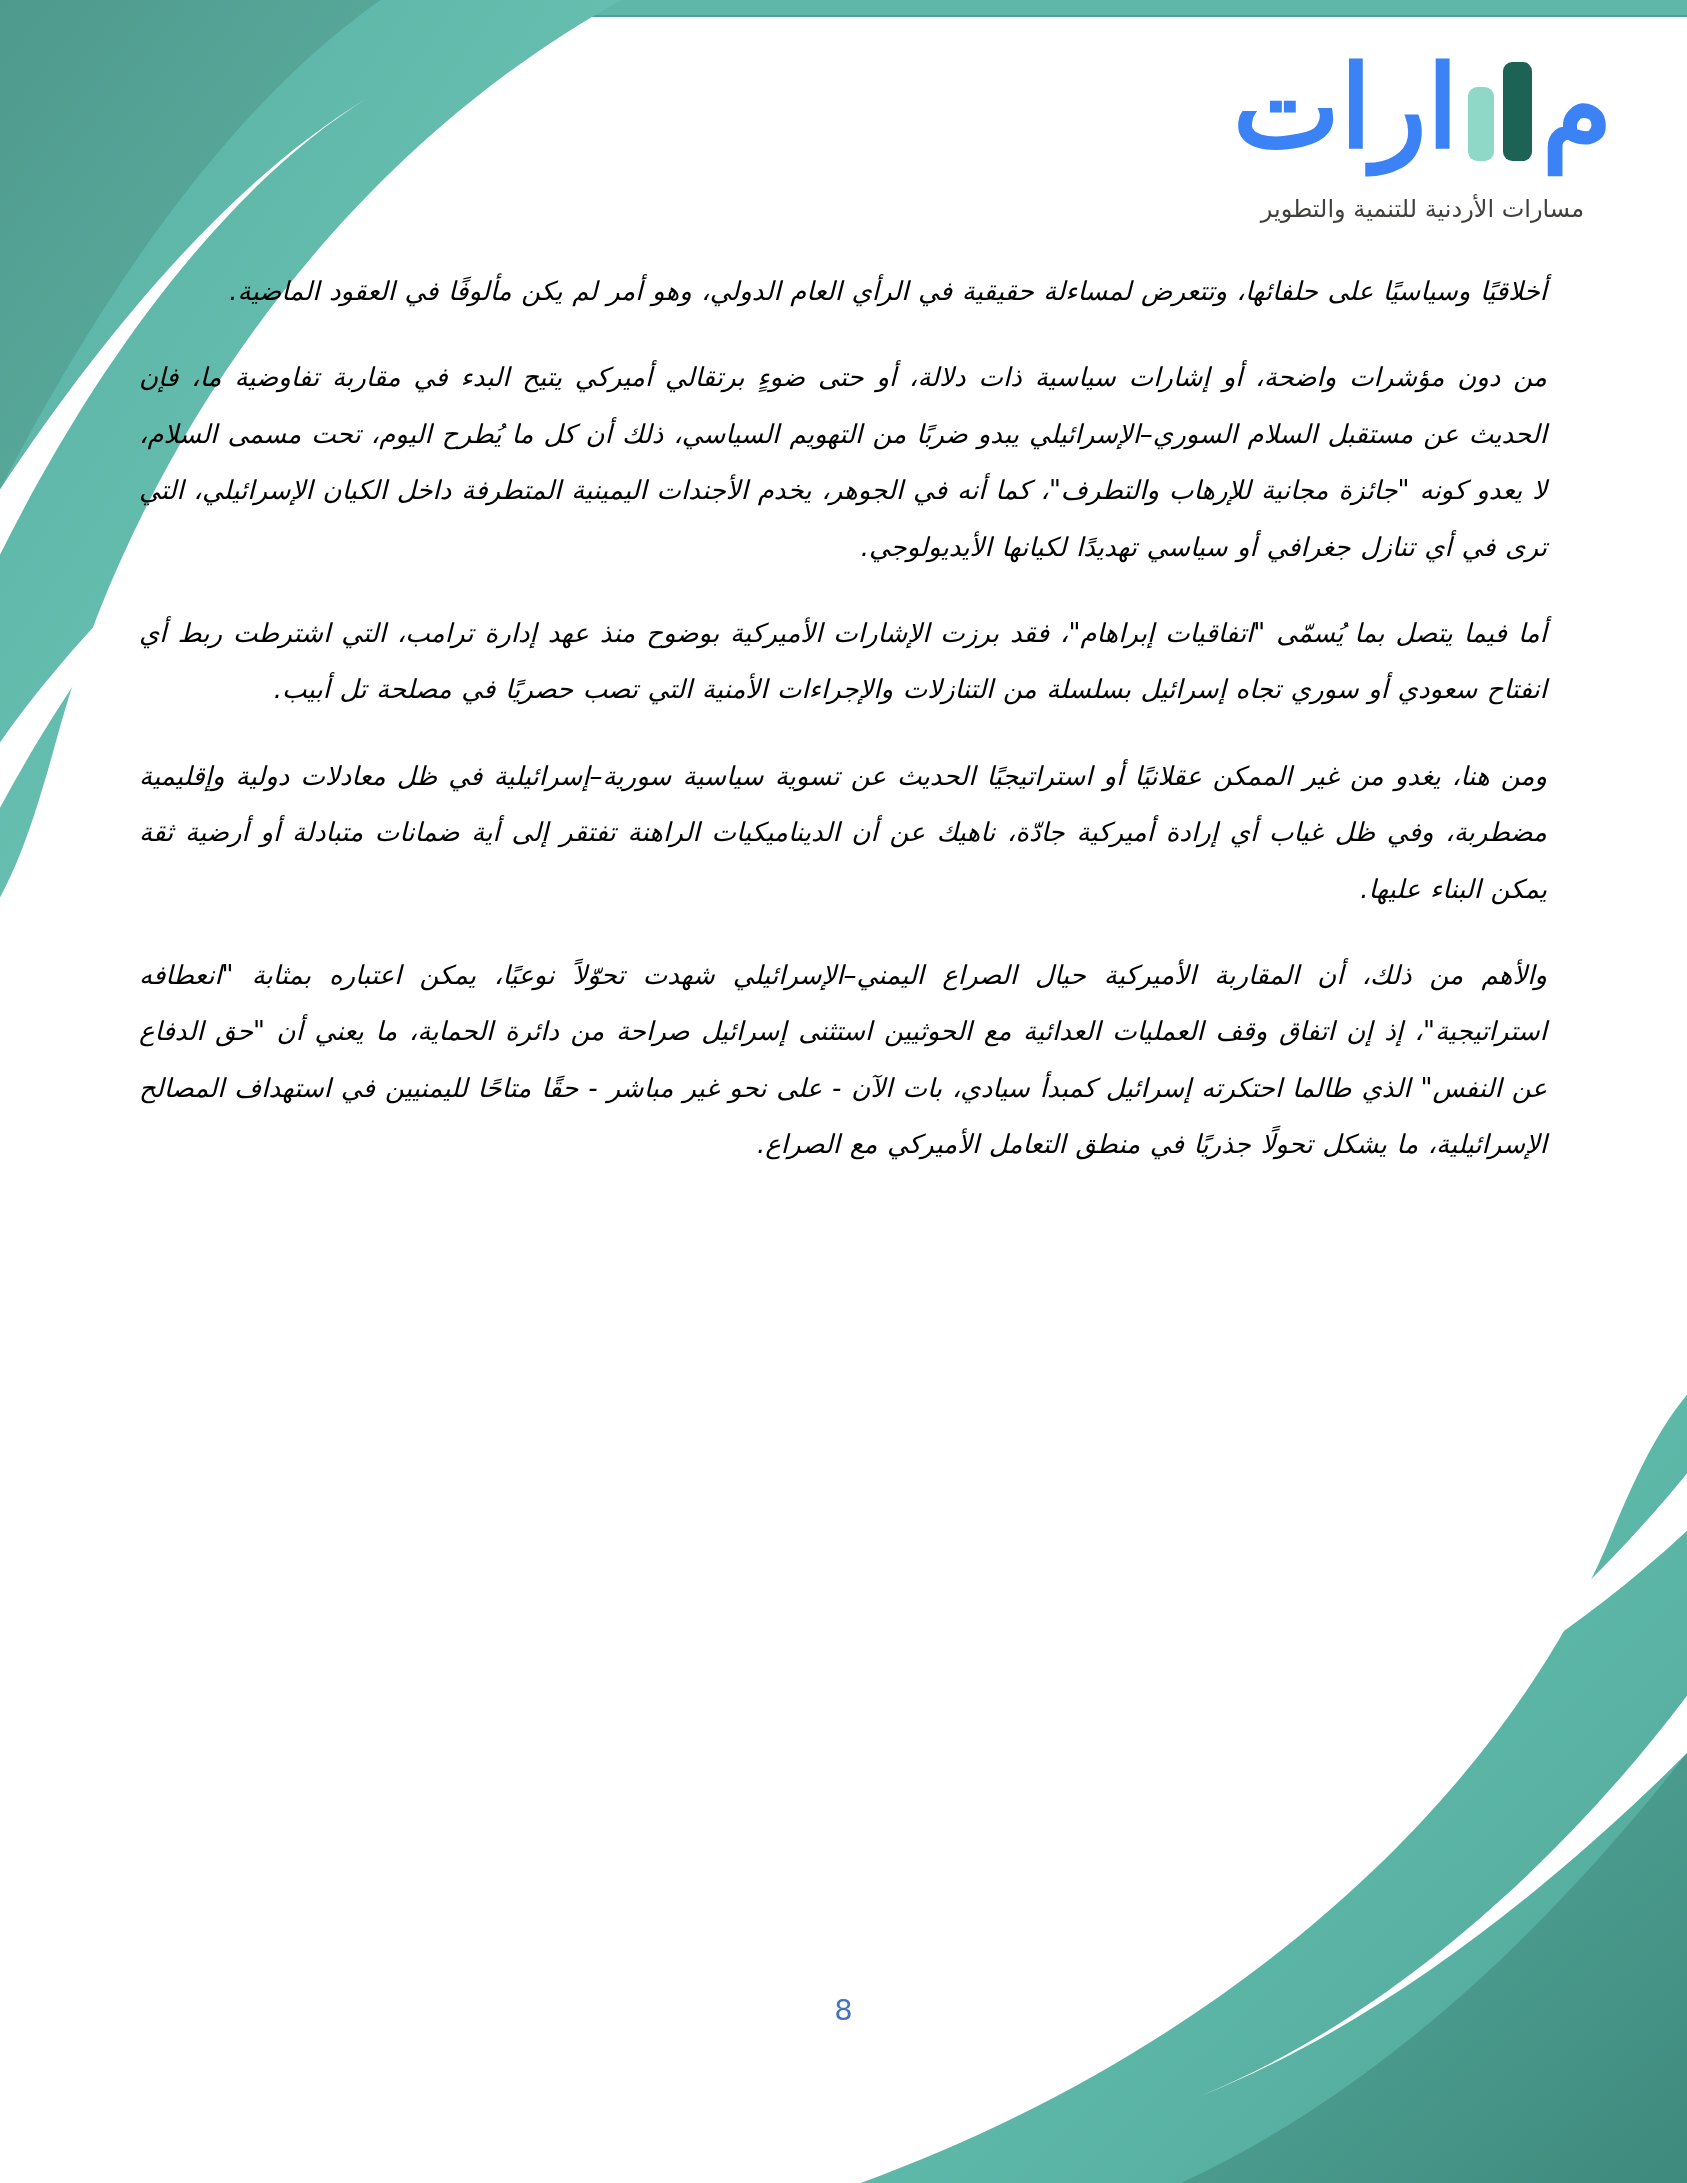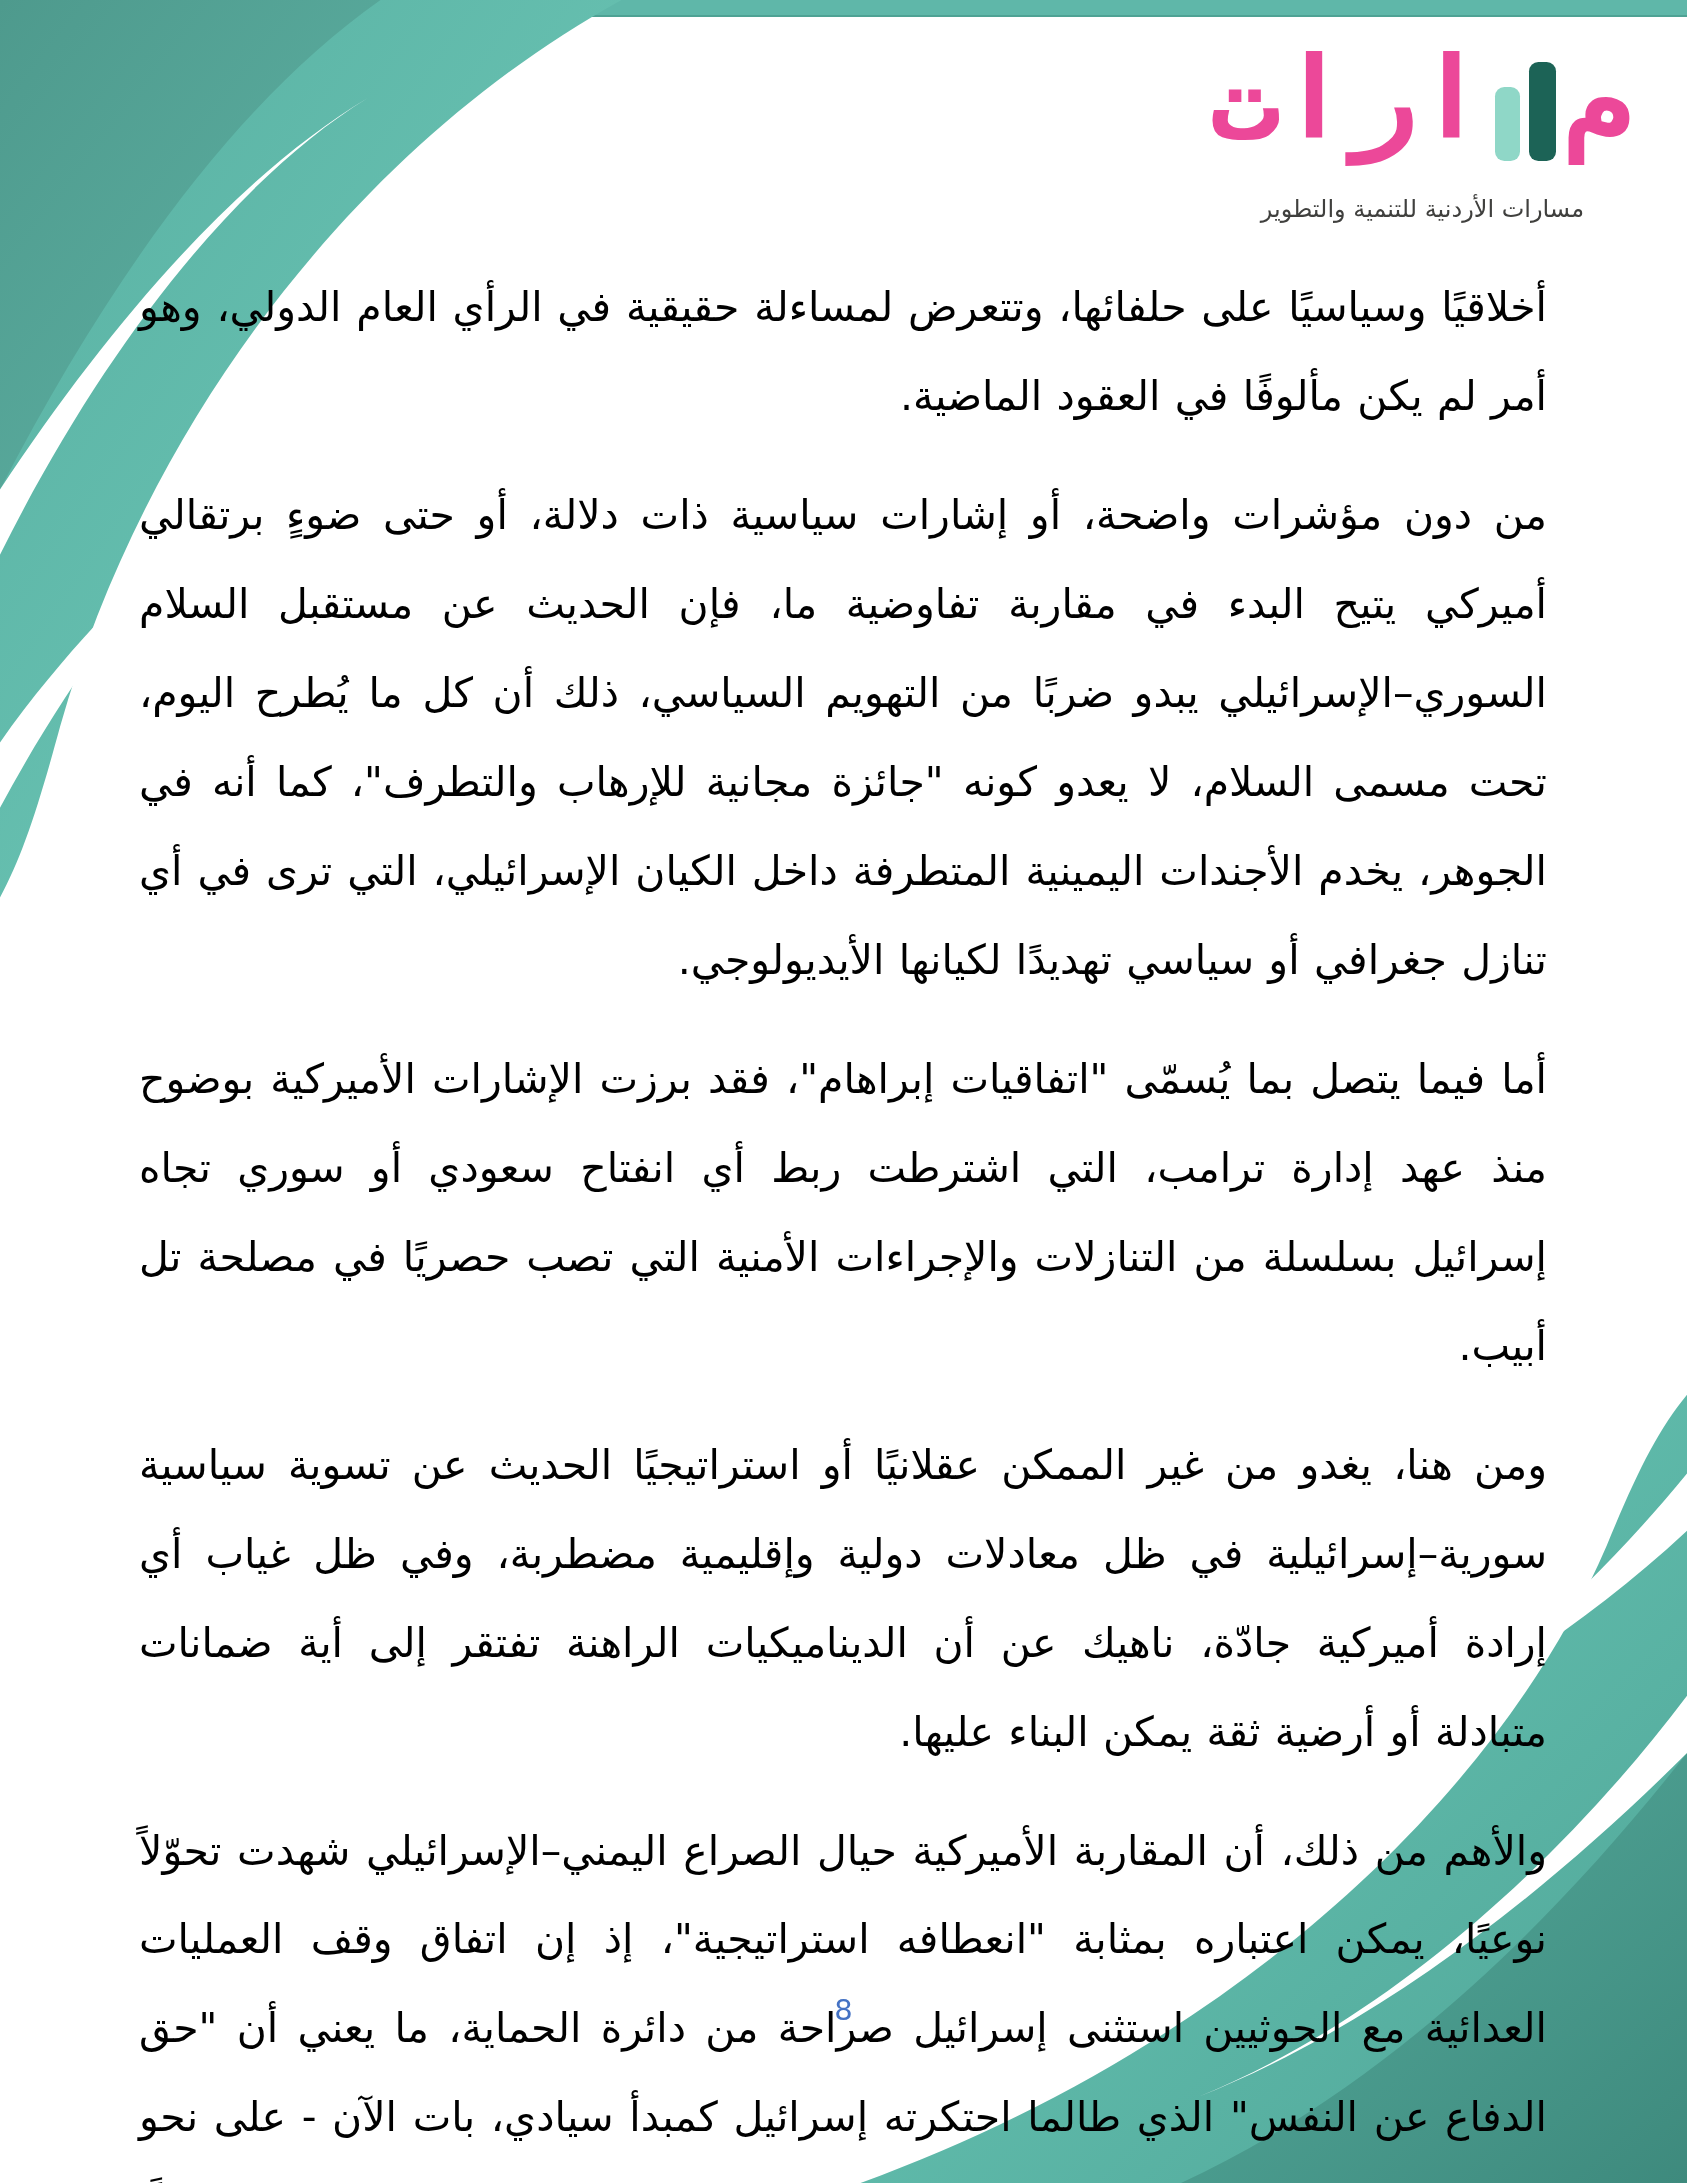--- a/index.html
+++ b/index.html
@@ -22,40 +22,41 @@
   .logo-block{
     position:absolute;top:18.5px;right:53px;width:423px;
     text-align:center;direction:rtl;
   }
   .wordmark-row{
     display:flex;flex-direction:row;direction:rtl;
     justify-content:center;align-items:flex-end;gap:9.3px;
     height:152px;
   }
   .wordmark-seg{
-    font-family:Liberation Mono, monospace;font-weight:700;
-    font-size:114px;line-height:1.1;color:#ec4899;white-space:nowrap;
+    font-family:Liberation Sans, sans-serif;font-weight:700;
+    font-size:114px;line-height:1.1;color:#3b82f6;white-space:nowrap;
   }
   .logo-bar{display:inline-block;border-radius:9.3px;}
   .logo-bar.dark{width:29px;height:99px;background:#1c6356;margin-bottom:9.3px;}
   .logo-bar.light{width:26.5px;height:74px;background:#8fd7c7;margin-bottom:9.3px;}
   .tagline{
     margin-top:24px;
     font-size:24px;color:#40403e;letter-spacing:0;
     white-space:nowrap;
   }
   
   .body-text{
     position:absolute;top:263px;right:140px;left:139px;
     direction:rtl;text-align:justify;color:#000000;
   }
   .body-text p{
     margin:0 0 30px 0;
-    font-size:41px;line-height:2.17;
+    font-size:26px;line-height:2.17;
     word-spacing:1.3px;
+    font-style:italic;
   }
   
   .page-number{
     position:absolute;top:1993px;left:0;right:0;
     text-align:center;color:#4472c4;font-size:29px;
     font-family:"DejaVu Sans",sans-serif;
   }
 </style>
 </head>
 <body>

